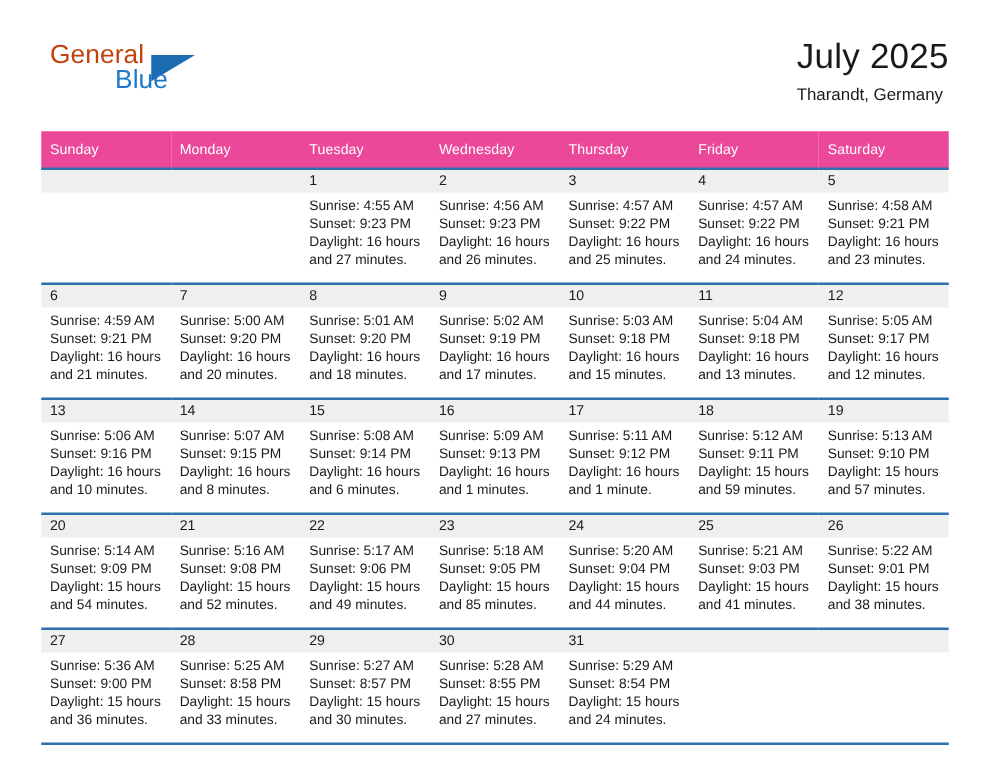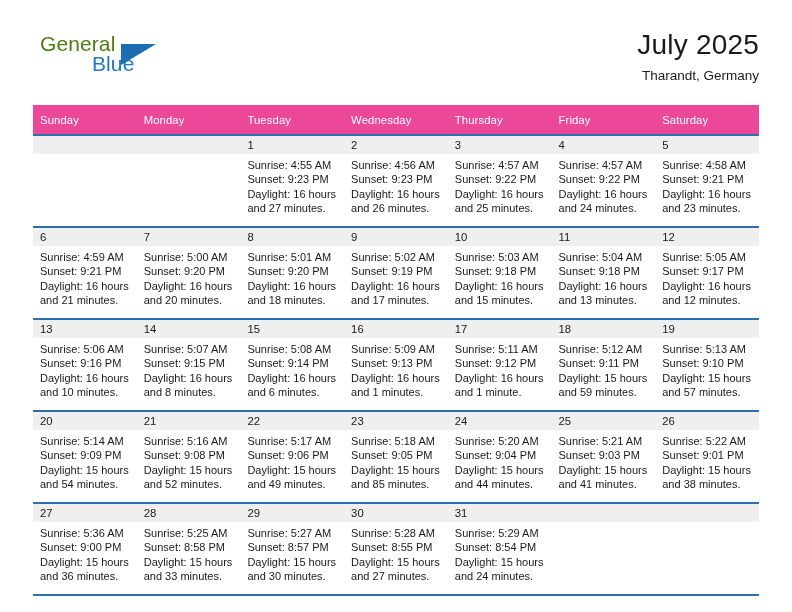--- a/index.html
+++ b/index.html
@@ -36,21 +36,21 @@
     left: 0;
     top: 4px;
     width: 210px;
     height: 58px;
   }
   .logo-general {
     position: absolute;
     left: 7px;
     top: 0px;
     font-size: 21px;
-    color: #4d7c0f;
+    color: #c2410c;
     letter-spacing: 0.1px;
     font-family: "Liberation Sans", sans-serif;
   }
   .logo-blue {
     position: absolute;
     left: 59px;
     top: 20px;
     font-size: 21px;
     color: #1c78c8;
     letter-spacing: 0.1px;
@@ -63,21 +63,20 @@
     width: 0;
     height: 0;
     border-left: 35px solid #1b6cb0;
     border-bottom: 21px solid transparent;
   }
 
   .title-block {
     position: absolute;
     right: 0;
     top: 0;
-    text-align: right;
   }
   .cal-title {
     font-size: 28px;
     font-weight: normal;
     color: #1a1a1a;
     line-height: 34px;
     letter-spacing: 0.2px;
   }
   .cal-subtitle {
     font-size: 13.5px;

